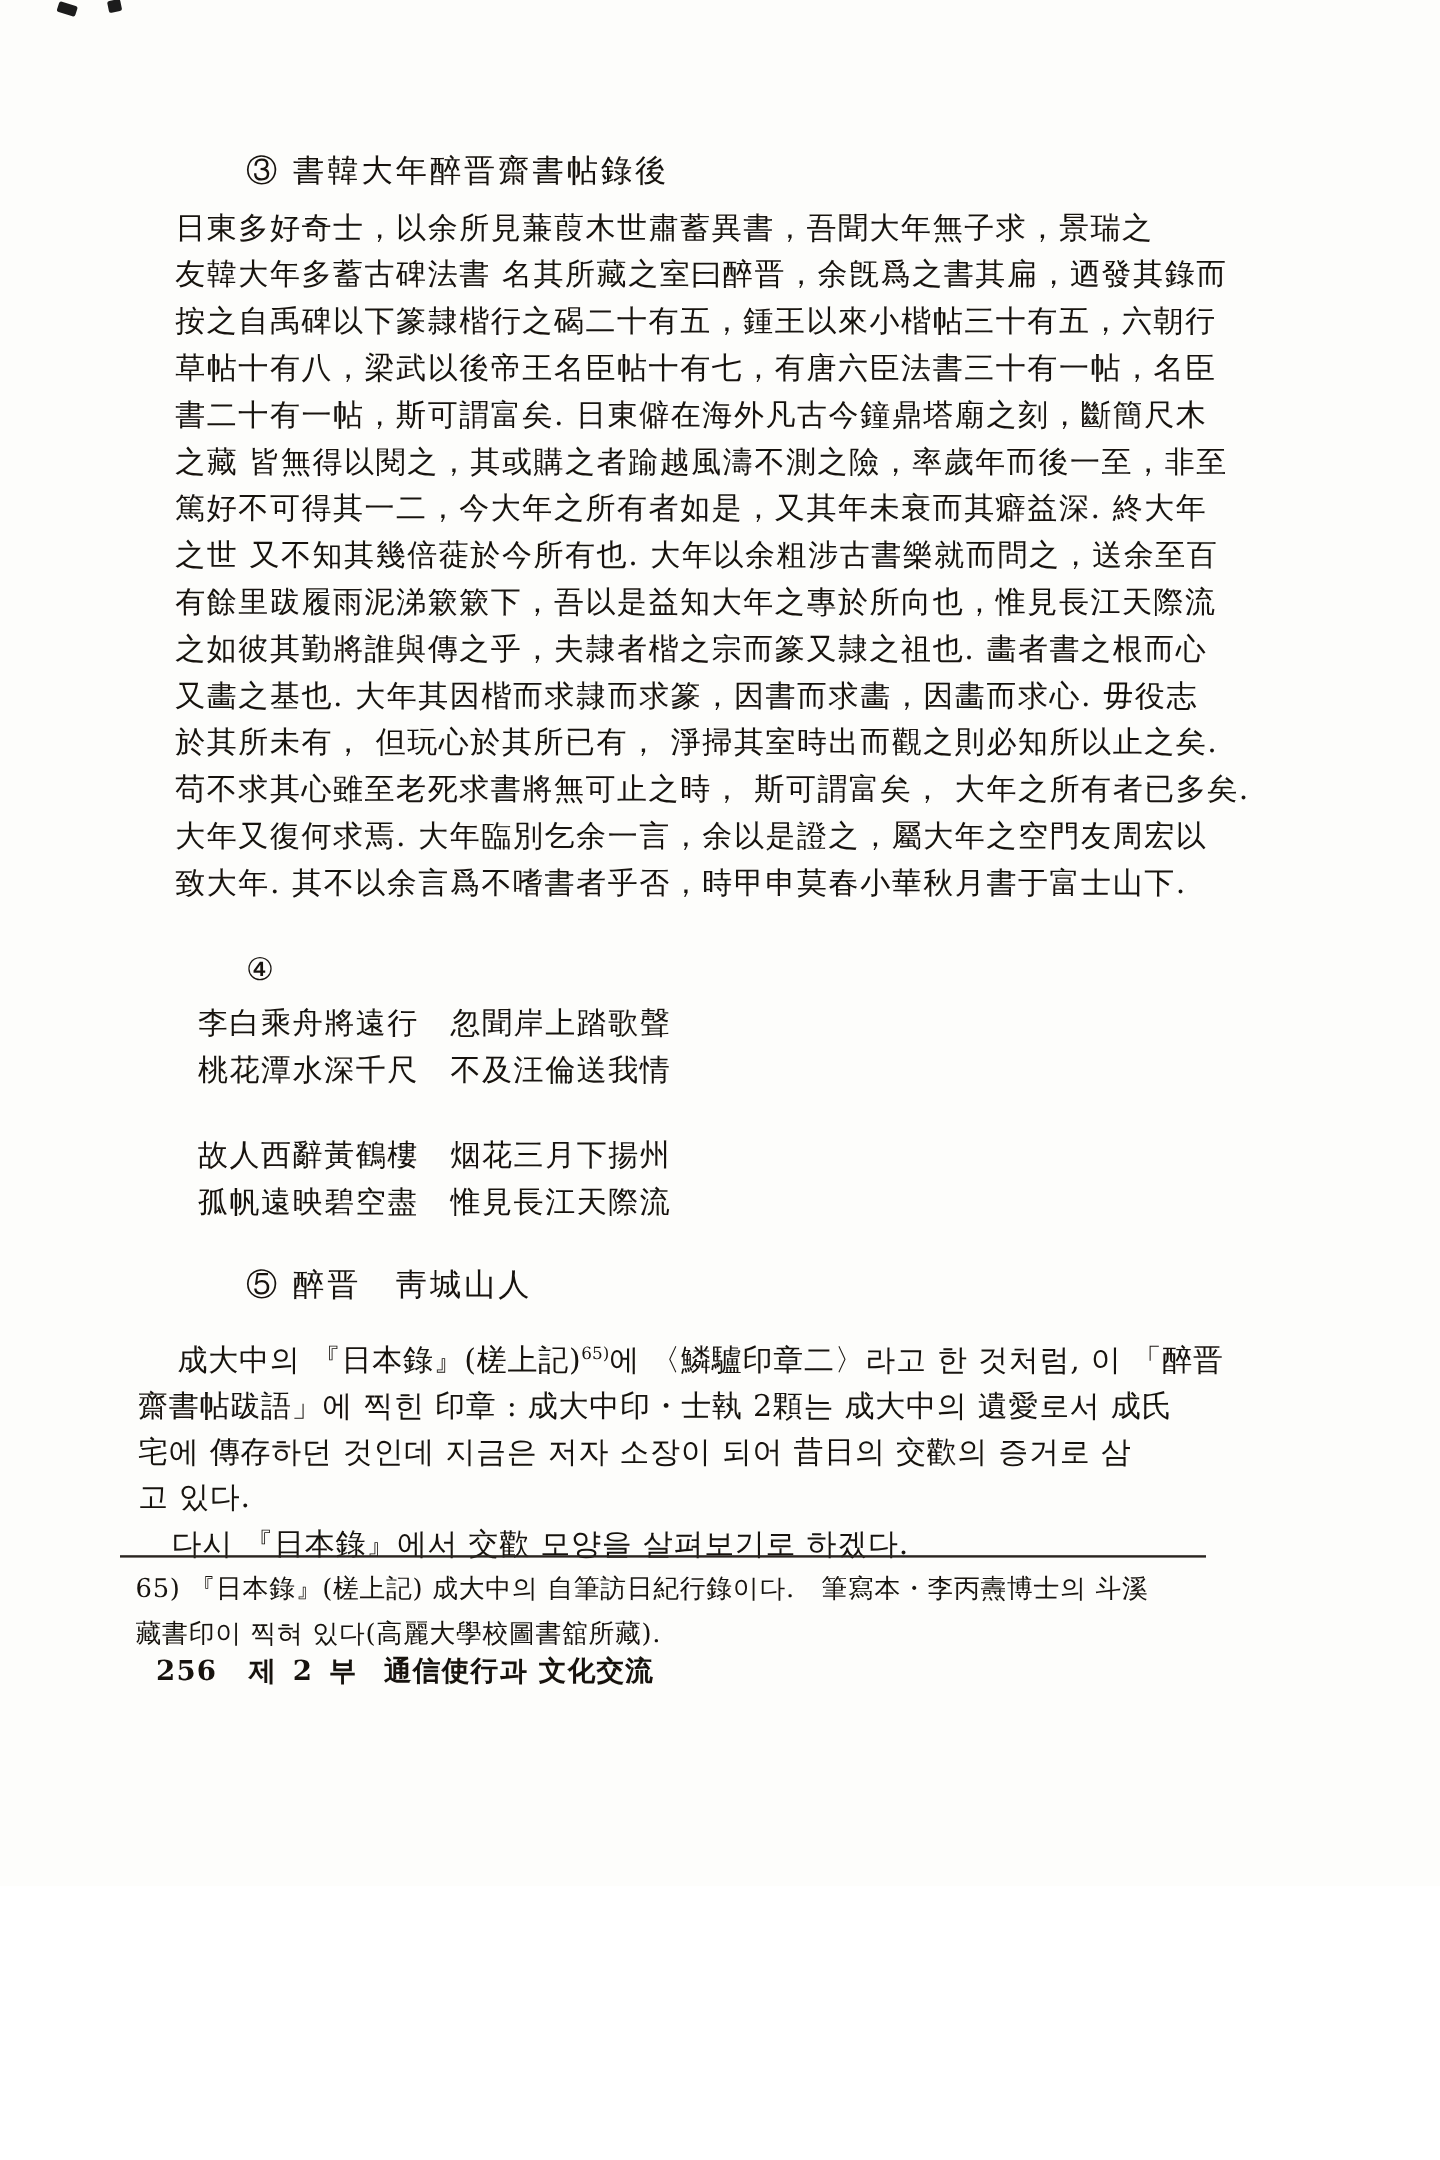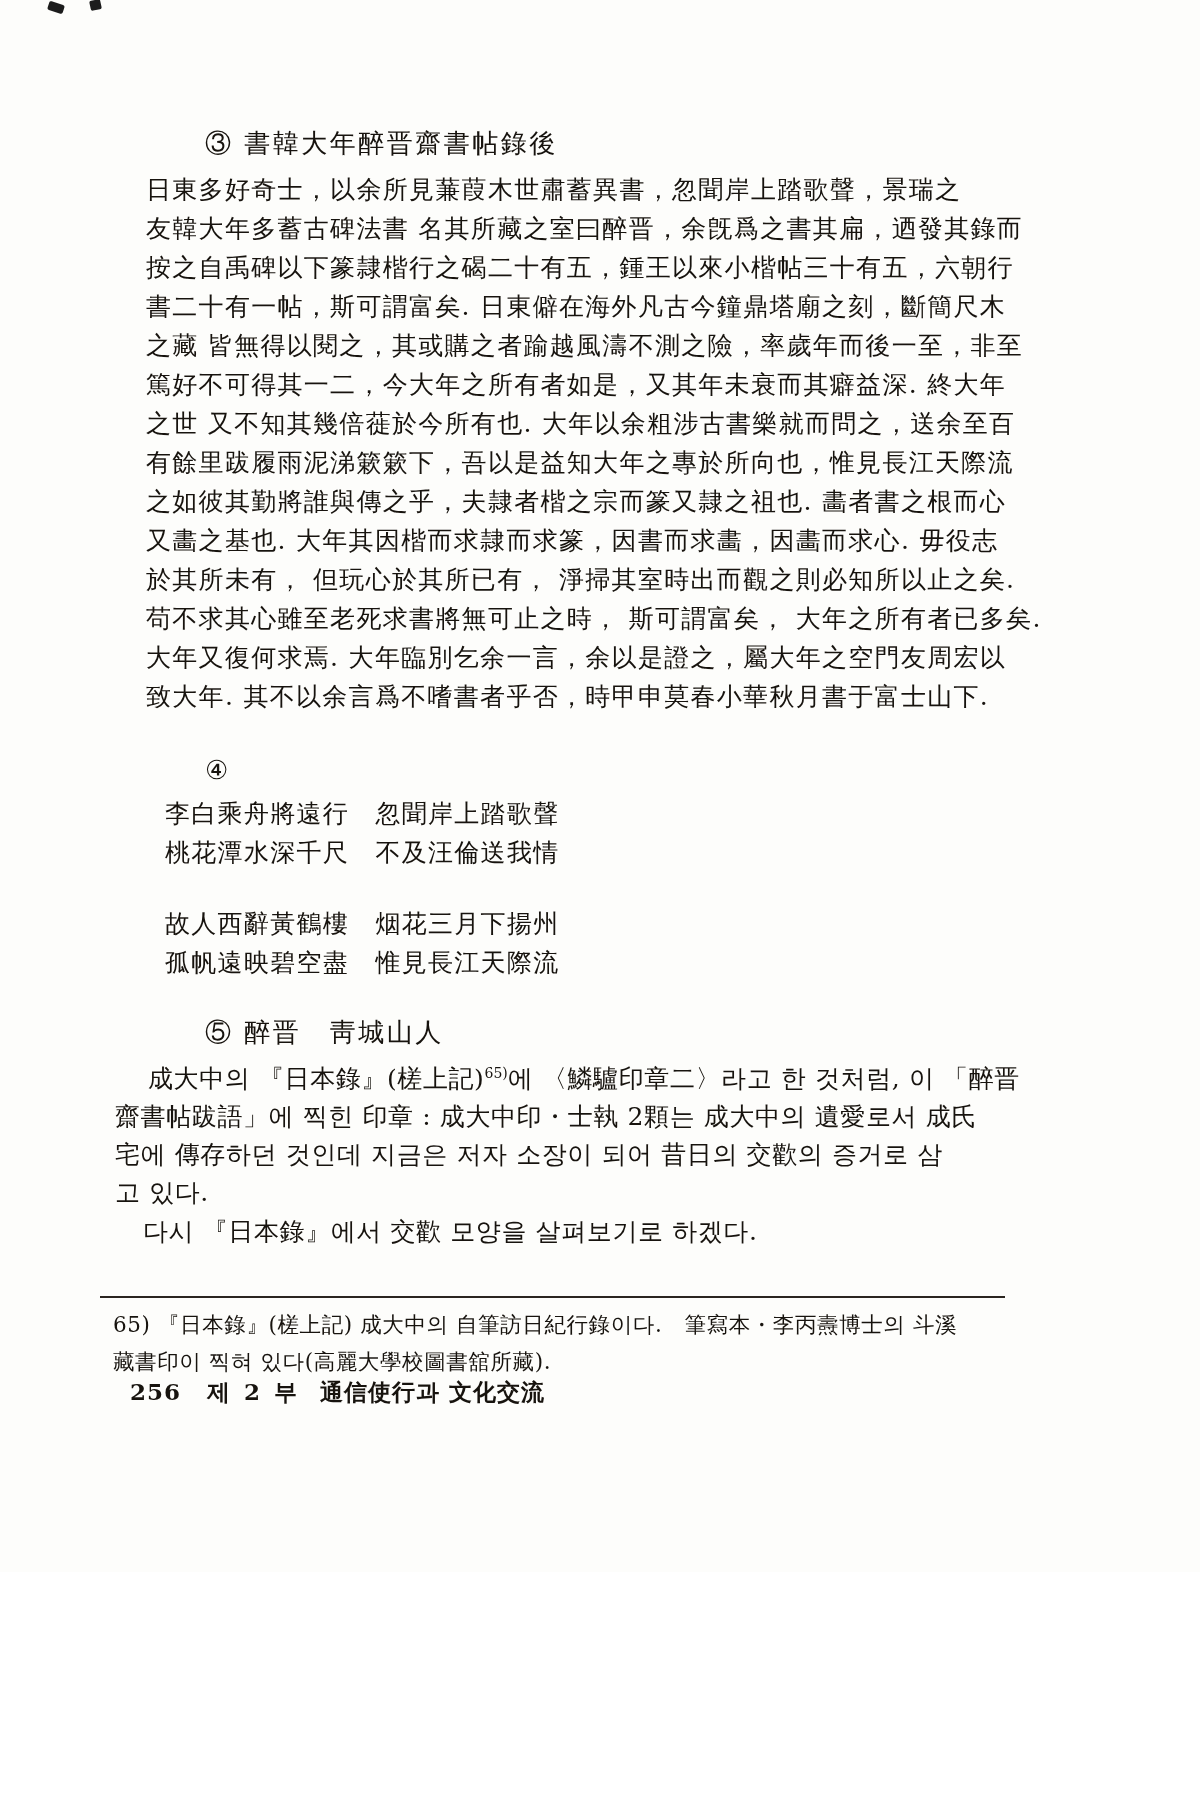--- a/index.html
+++ b/index.html
@@ -29,21 +29,21 @@
     line-height: 40px;
     margin-left: 90px;
     letter-spacing: 2.5px;
     white-space: nowrap;
   }
   .classical { margin-left: 31px; margin-top: 7px; }
   .sec4 { margin-top: 34px; }
   .poem-block { margin-left: 50px; margin-top: 4px; }
   .poem2 { margin-top: 32px; }
   .sec5 { margin-top: 30px; }
-  .korean-para { margin-top: 8px; }
+  .korean-para { margin-top: 24px; }
   .kr { line-height: 38px; letter-spacing: 0.6px; }
   .kr.first { margin-left: 33px; }
   .indent2 { margin-top: 1px; margin-left: 28px; }
   .fnref {
     font-size: 14px;
     vertical-align: super;
     line-height: 0;
     letter-spacing: 0;
   }
   .fn-rule {
@@ -87,23 +87,24 @@
 <div class="page">
 
   <div class="artifact a1"></div>
   <div class="artifact a2"></div>
 
   <div class="content">
 
     <div class="sec-heading">③ 書韓大年醉晋齋書帖錄後</div>
 
     <div class="classical">
-        <div class="cjk-line">日東多好奇士，以余所見蒹葭木世肅蓄異書，忽聞岸上踏歌聲，景瑞之</div>
+        <div class="cjk-line">日東多好奇士，以余所見蒹葭木世肅蓄異書，吾聞大年無子求，景瑞之</div>
         <div class="cjk-line">友韓大年多蓄古碑法書 名其所藏之室曰醉晋，余旣爲之書其扁，迺發其錄而</div>
         <div class="cjk-line">按之自禹碑以下篆隷楷行之碣二十有五，鍾王以來小楷帖三十有五，六朝行</div>
+        <div class="cjk-line">草帖十有八，梁武以後帝王名臣帖十有七，有唐六臣法書三十有一帖，名臣</div>
         <div class="cjk-line">書二十有一帖，斯可謂富矣. 日東僻在海外凡古今鐘鼎塔廟之刻，斷簡尺木</div>
         <div class="cjk-line">之藏 皆無得以閱之，其或購之者踰越風濤不測之險，率歲年而後一至，非至</div>
         <div class="cjk-line">篤好不可得其一二，今大年之所有者如是，又其年未衰而其癖益深. 終大年</div>
         <div class="cjk-line">之世 又不知其幾倍蓰於今所有也. 大年以余粗涉古書樂就而問之，送余至百</div>
         <div class="cjk-line">有餘里跋履雨泥涕簌簌下，吾以是益知大年之專於所向也，惟見長江天際流</div>
         <div class="cjk-line">之如彼其勤將誰與傳之乎，夫隷者楷之宗而篆又隷之祖也. 畵者書之根而心</div>
         <div class="cjk-line">又畵之基也. 大年其因楷而求隷而求篆，因書而求畵，因畵而求心. 毋役志</div>
         <div class="cjk-line">於其所未有， 但玩心於其所已有， 淨掃其室時出而觀之則必知所以止之矣.</div>
         <div class="cjk-line">苟不求其心雖至老死求書將無可止之時， 斯可謂富矣， 大年之所有者已多矣.</div>
         <div class="cjk-line">大年又復何求焉. 大年臨別乞余一言，余以是證之，屬大年之空門友周宏以</div>

